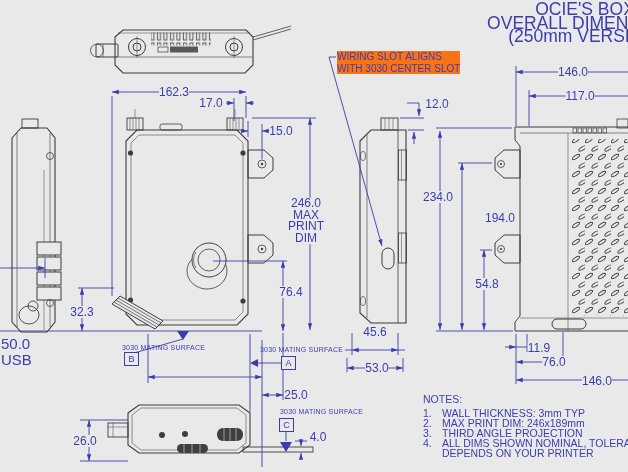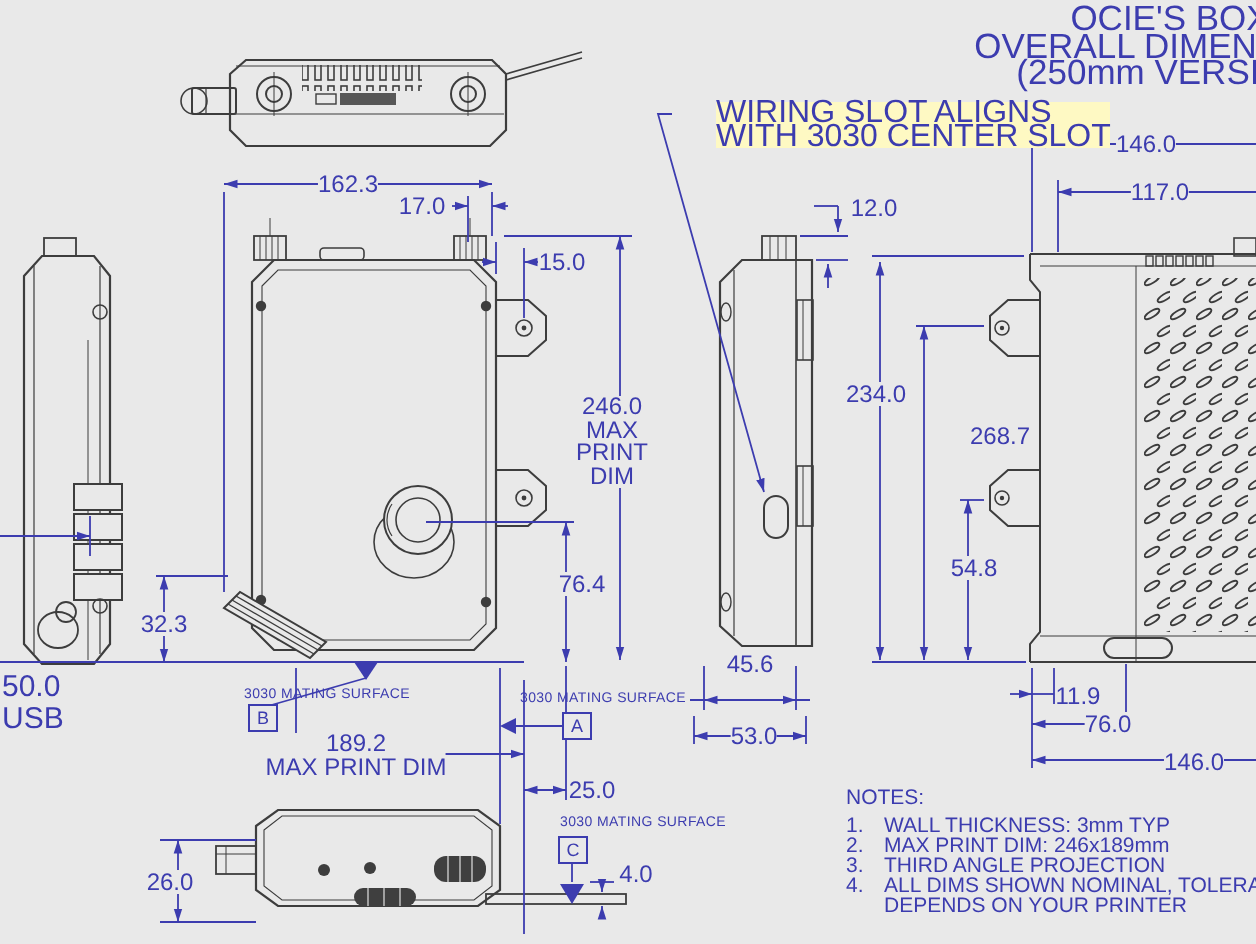--- a/index.html
+++ b/index.html
@@ -5,21 +5,21 @@
   html,body{margin:0;padding:0;background:#cfcfcf;}
   .stage{position:relative;width:628px;height:472px;background:#e9e9e9;overflow:hidden;
          font-family:"Liberation Sans",sans-serif;}
   .stage svg{position:absolute;left:0;top:0;}
   .t{position:absolute;color:#3c3caf;white-space:pre;line-height:1;background:#e9e9e9;}
   .ctr{transform:translate(-50%,-50%);text-align:center;}
   .dim{font-size:12px;}
   .ml{line-height:11.5px;}
   .lbl{font-size:7px;letter-spacing:.2px;background:transparent;}
   .big{font-size:15px;background:transparent;}
-  .callout{font-size:16px;line-height:11.5px;background:#fef9c3;margin-left:21px;}
+  .callout{font-size:10px;line-height:11.5px;background:#f97316;}
   .dbox{position:absolute;width:13px;height:12px;border:1px solid #3c3caf;color:#3c3caf;
         font-size:9px;text-align:center;line-height:12px;background:#e9e9e9;}
   .title{position:absolute;left:429px;top:3px;width:312px;text-align:center;color:#3c3caf;
          font-size:17.5px;line-height:13.5px;}
   .notes{position:absolute;left:423px;top:394px;width:270px;color:#3c3caf;
          font-size:10.5px;line-height:10px;}
   .nh{margin-bottom:4px;}
   .nr{display:flex;}
   .nn{width:19px;flex:none;}
   .nt{white-space:pre;}
@@ -251,32 +251,30 @@
 
 <span class="t dim ctr" style="left:174px;top:92px">162.3</span>
 <span class="t dim ctr" style="left:211px;top:103px">17.0</span>
 <span class="t dim ctr" style="left:281px;top:131px">15.0</span>
 <span class="t dim ctr ml" style="left:306px;top:221px">246.0
 MAX
 PRINT
 DIM</span>
 <span class="t dim ctr" style="left:291px;top:292px">76.4</span>
 <span class="t dim ctr" style="left:82px;top:312px">32.3</span>
-<span class="t dim ctr ml" style="left:178px;top:378px">189.2
-MAX PRINT DIM</span>
 <span class="t dim ctr" style="left:296px;top:395px">25.0</span>
 <span class="t dim ctr" style="left:85px;top:441px">26.0</span>
 <span class="t dim ctr" style="left:318px;top:437px">4.0</span>
 <span class="t dim ctr" style="left:437px;top:104px">12.0</span>
 <span class="t dim ctr" style="left:375px;top:332px">45.6</span>
 <span class="t dim ctr" style="left:377px;top:368px">53.0</span>
 <span class="t dim ctr" style="left:573px;top:72px">146.0</span>
 <span class="t dim ctr" style="left:580px;top:96px">117.0</span>
 <span class="t dim ctr" style="left:438px;top:197px">234.0</span>
-<span class="t dim ctr" style="left:500px;top:218px">268.7</span>
+<span class="t dim ctr" style="left:500px;top:218px">194.0</span>
 <span class="t dim ctr" style="left:487px;top:284px">54.8</span>
 <span class="t dim ctr" style="left:539px;top:348px">11.9</span>
 <span class="t dim ctr" style="left:554px;top:362px">76.0</span>
 <span class="t dim ctr" style="left:597px;top:381px">146.0</span>
 
 <span class="t lbl" style="left:122px;top:344px">3030 MATING SURFACE</span>
 <span class="dbox" style="left:124px;top:352px">B</span>
 <span class="t lbl" style="left:260px;top:346px">3030 MATING SURFACE</span>
 <span class="dbox" style="left:281px;top:356px">A</span>
 <span class="t lbl" style="left:280px;top:408px">3030 MATING SURFACE</span>

